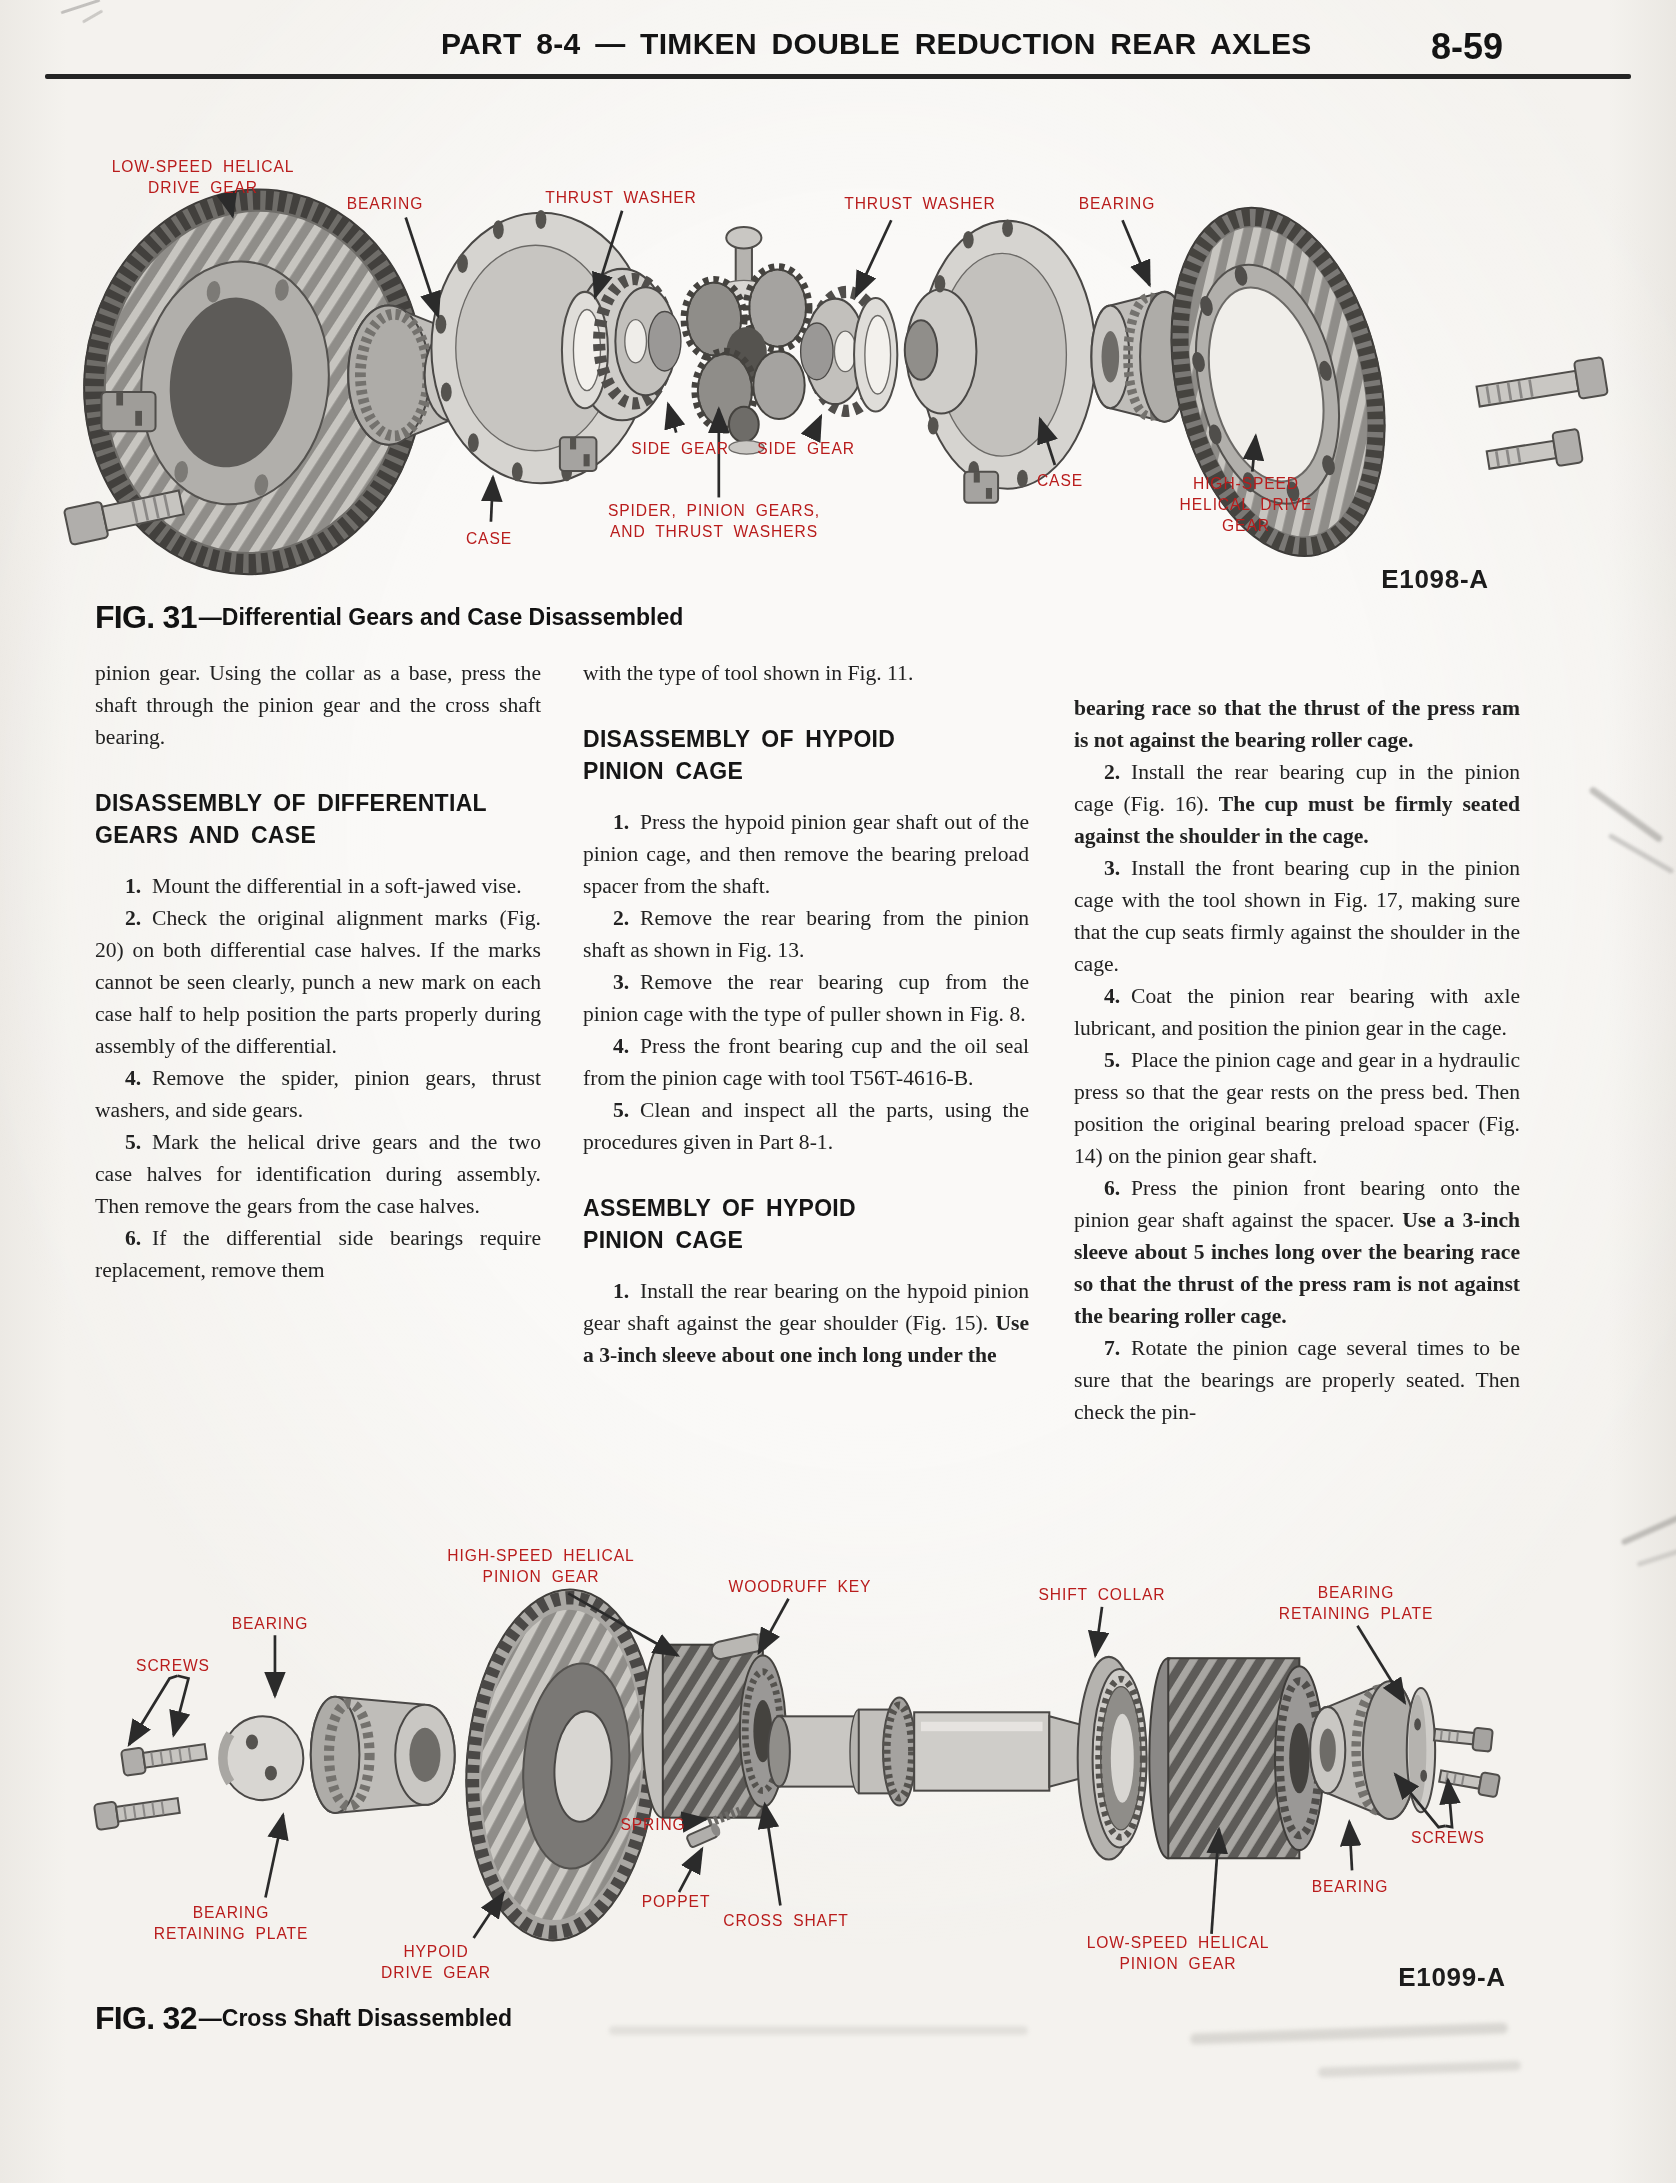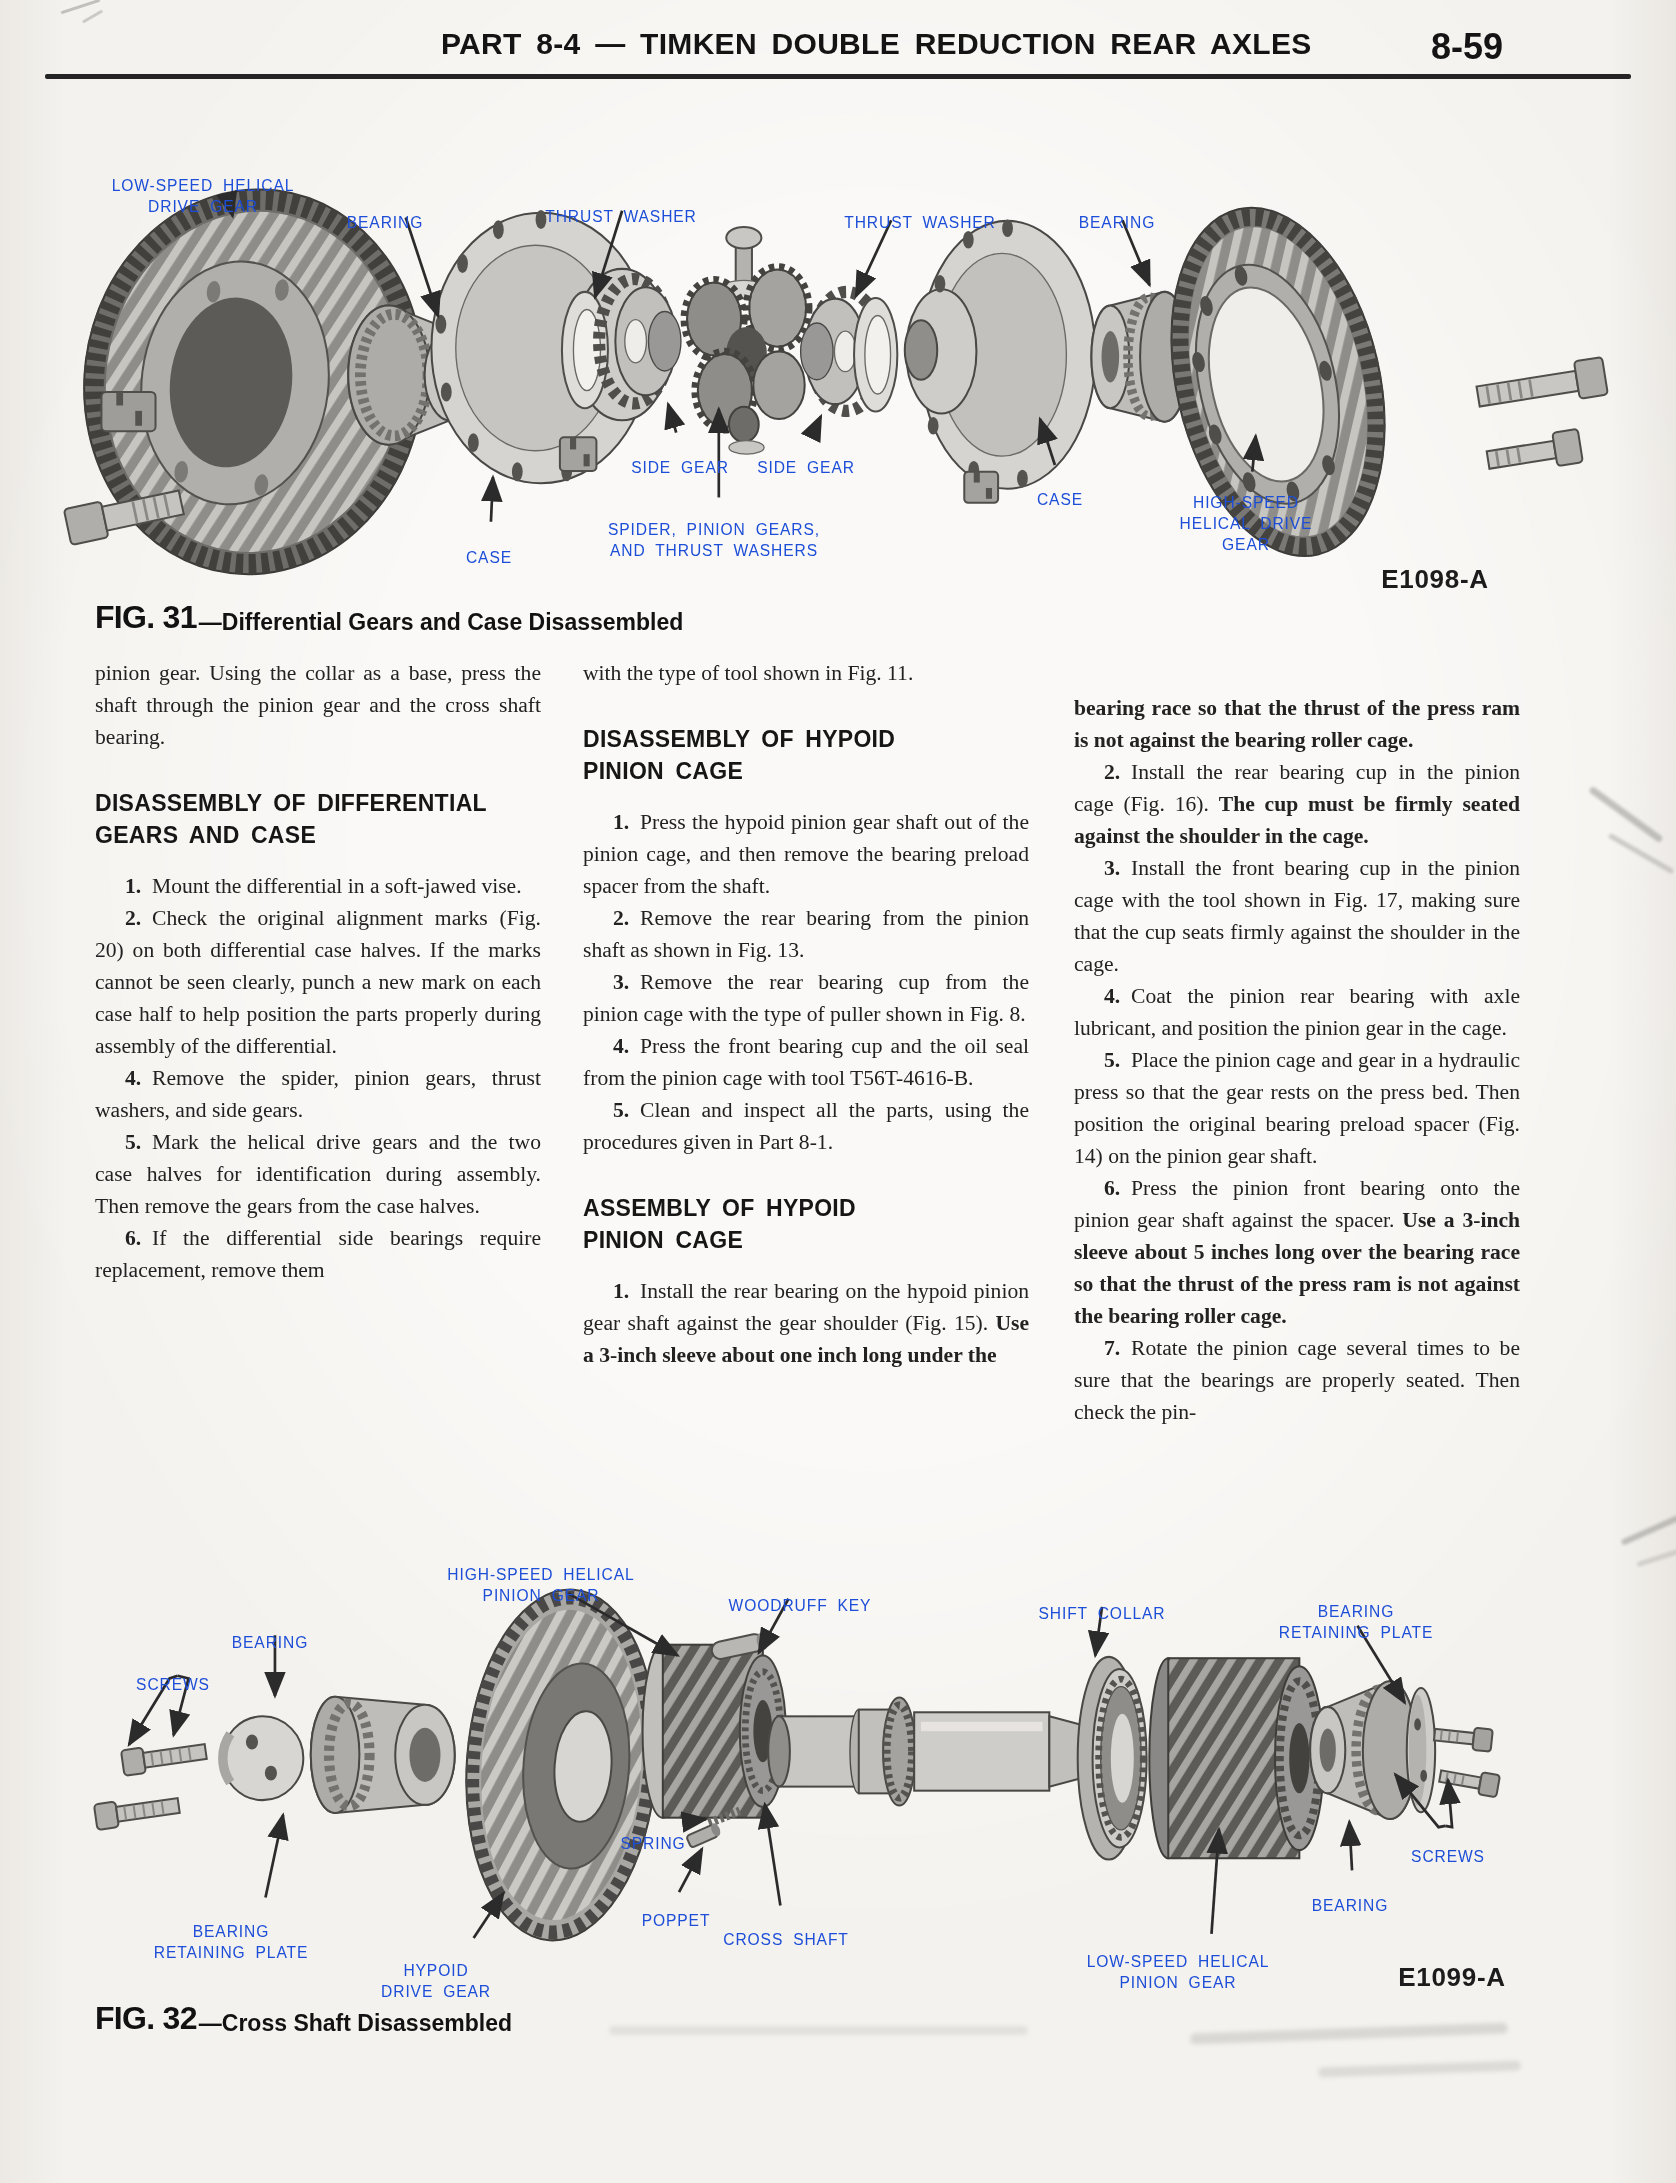--- a/index.html
+++ b/index.html
@@ -10,36 +10,36 @@
       linear-gradient(90deg, #ece9e4 0%, #f4f2ee 4%, #f4f2ee 96%, #eae7e2 100%),
       #f3f1ed;
     font-family:"Liberation Serif", serif;color:#1e1e1e;
   }
   .hdr-title{position:absolute;left:441px;top:27px;font-family:Liberation Sans, sans-serif;
     font-weight:700;font-size:30px;letter-spacing:0.3px;word-spacing:6px;color:#141414;white-space:nowrap;}
   .hdr-page{position:absolute;left:1431px;top:26px;font-family:"Liberation Sans",sans-serif;
     font-weight:700;font-size:36px;color:#141414;}
   .hrule{position:absolute;left:45px;top:74px;width:1586px;height:4.7px;background:#242424;border-radius:2px;}
 
-  .caption{position:absolute;display:flex;align-items:flex-end;color:#121212;white-space:nowrap;}
+  .caption{position:absolute;display:flex;align-items:center;color:#121212;white-space:nowrap;}
   .caption .num{font-family:"Liberation Sans",sans-serif;font-weight:700;font-size:32px;letter-spacing:-0.7px;}
   .caption .rest{font-family:"Liberation Sans",sans-serif;font-weight:700;font-size:23px;margin-left:2px;letter-spacing:0;}
 
   .col{position:absolute;top:657px;width:446px;font-size:21.6px;line-height:32px;text-align:justify;color:#222;}
   #col0{left:95px;} #col1{left:583px;} #col2{left:1074px;margin-top:35px;}
   .col p{margin:0;}
   .col p.ind{text-indent:30px;}
   .col .b{font-weight:700;}
   .col h3{font-family:"Liberation Sans",sans-serif;font-weight:700;font-size:23px;line-height:32px;
     margin:34px 0 19px 0;letter-spacing:0.3px;word-spacing:4.7px;color:#161616;white-space:pre-line;text-align:left;}
 
   .figure svg{position:absolute;left:0;}
   .plabel{position:absolute;transform:translate(-50%,-50%);font-family:"Liberation Sans",sans-serif;
-    font-size:15.6px;line-height:21px;letter-spacing:0.9px;word-spacing:4.7px;color:#1d4ed8;
-    text-align:center;white-space:pre-line;margin-top:19px;}
+    font-size:15.6px;line-height:21px;letter-spacing:0.9px;word-spacing:4.7px;color:#b91c1c;
+    text-align:center;white-space:pre-line;}
   .ecode{position:absolute;transform:translate(-50%,-50%);font-family:"Liberation Sans",sans-serif;
     font-weight:700;font-size:26px;letter-spacing:0.7px;color:#1c1c1c;}
 
   .smudge{position:absolute;pointer-events:none;}
   .ghostline{position:absolute;background:#b9b7b2;border-radius:5.4px;filter:blur(2px);pointer-events:none;}
 </style>
 </head>
 <body>
 
 <div class="hdr-title">PART 8-4 — TIMKEN DOUBLE REDUCTION REAR AXLES</div>

